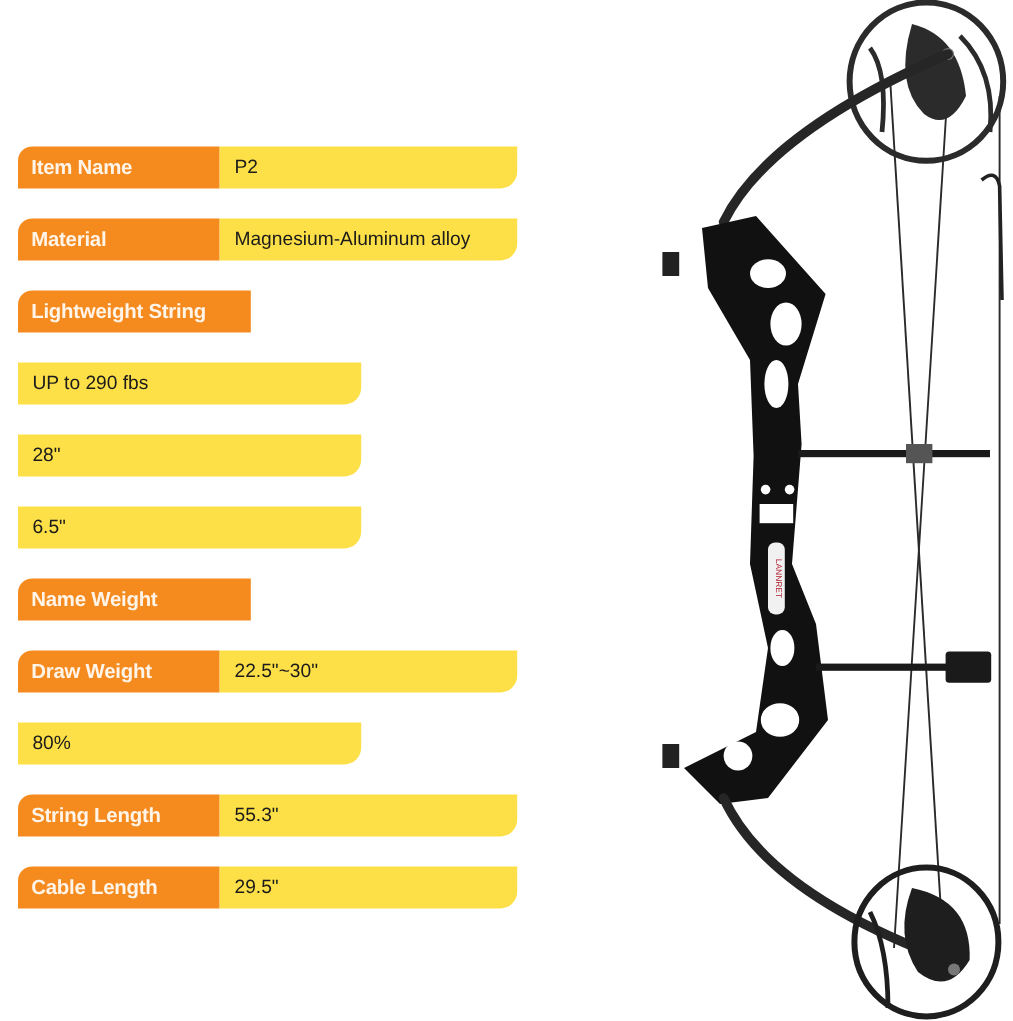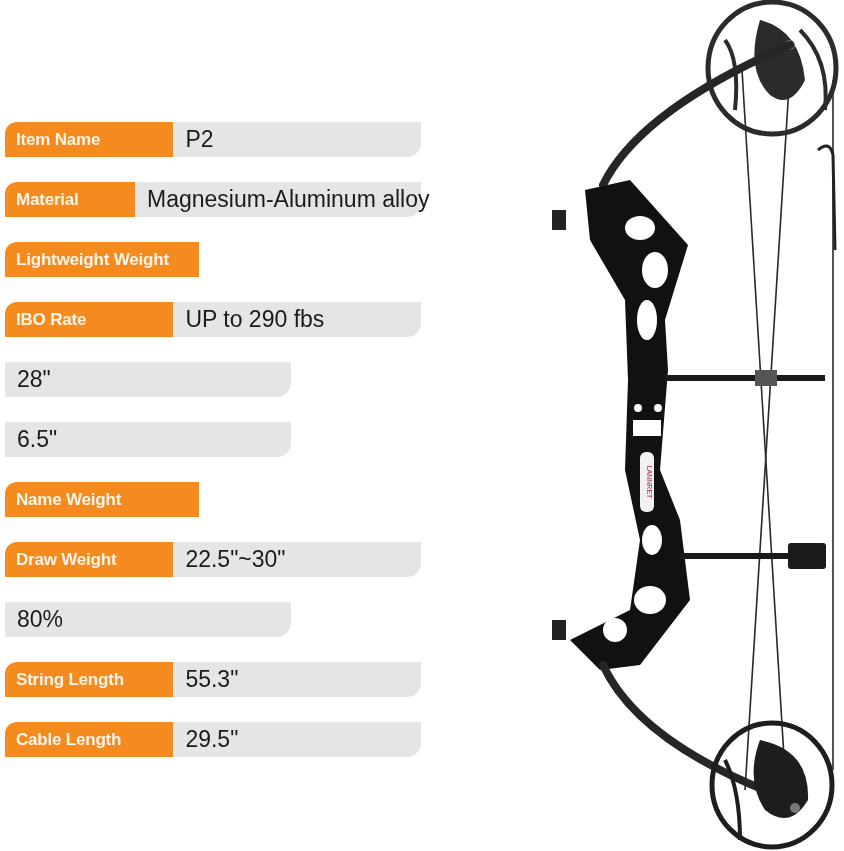--- a/index.html
+++ b/index.html
@@ -1,39 +1,38 @@
 <!DOCTYPE html>
 <html><head>
 <meta charset="utf-8">
 <style>
   html, body { margin:0; padding:0; background:#ffffff; }
   body { width:844px; height:851px; position:relative; overflow:hidden; font-family:"Liberation Sans", sans-serif; }
   .specs { position:absolute; left:4px; top:122px; width:480px; }
-  .row { position:absolute; left:1px; width:416px; height:35px; display:flex; }
+  .row { position:absolute; left:11px; width:416px; height:35px; display:flex; }
   .label { width:194px; height:35px; background:#f58a1f; border-top-left-radius:12px; color:#fff4e8; font-weight:bold; font-size:17px; line-height:35px; padding-left:11px; box-sizing:border-box; white-space:nowrap; letter-spacing:-0.2px; }
-  .value { width:286px; height:35px; background:#e5e5e5; border-bottom-right-radius:14px; color:#1b1b1b; font-size:23px; line-height:35px; padding-left:12px; box-sizing:border-box; white-space:nowrap; }
+  .value { width:286px; height:35px; background:#fde047; border-bottom-right-radius:14px; color:#1b1b1b; font-size:16px; line-height:35px; padding-left:12px; box-sizing:border-box; white-space:nowrap; }
   .bow { position:absolute; left:540px; top:0; width:304px; height:851px; }
 </style>
 </head>
 <body>
 
 <div class="specs">
   <div class="row" style="top:0px">
     <div class="label">Item Name</div>
     <div class="value">P2</div>
   </div>
   <div class="row" style="top:60px">
     <div class="label">Material</div>
     <div class="value">Magnesium-Aluminum alloy</div>
   </div>
   <div class="row" style="top:120px">
-    <div class="label">Lightweight Weight</div>
+    <div class="label">Lightweight String</div>
   </div>
   <div class="row" style="top:180px">
-    <div class="label">IBO Rate</div>
     <div class="value">UP to 290 fbs</div>
   </div>
   <div class="row" style="top:240px">
     <div class="value">28"</div>
   </div>
   <div class="row" style="top:300px">
     <div class="value">6.5"</div>
   </div>
   <div class="row" style="top:360px">
     <div class="label">Name Weight</div>

